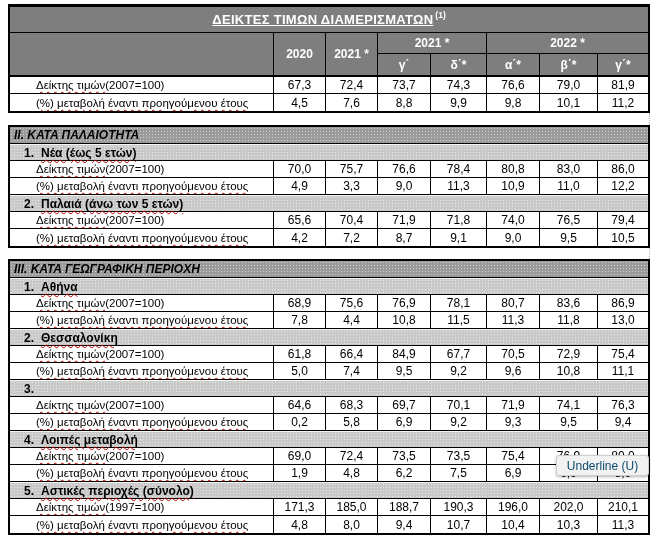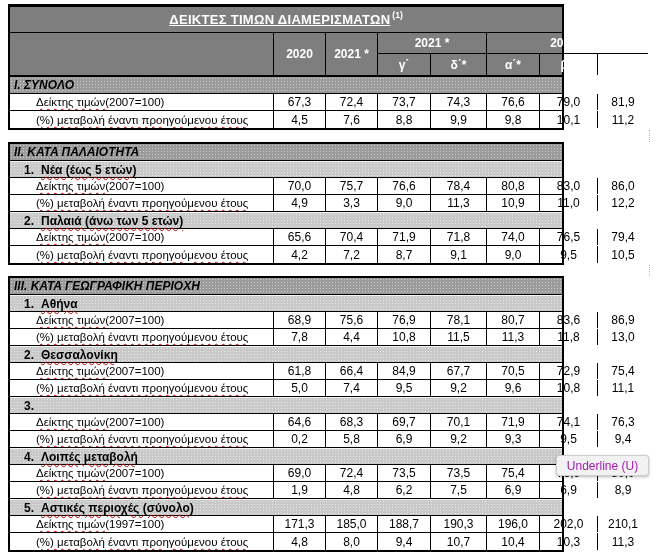--- a/index.html
+++ b/index.html
@@ -1,19 +1,19 @@
 <!DOCTYPE html>
 <html><head>
 <meta charset="utf-8">
 <style>
   html,body{margin:0;padding:0;background:#fff;}
   body{font-family:"Liberation Sans",sans-serif;}
   *{box-sizing:border-box;}
   .page{position:relative;width:660px;height:552px;background:#ffffff;overflow:hidden;}
-  .doc{position:absolute;left:8px;top:4px;width:556px;}
+  .doc{position:absolute;left:8px;top:4px;width:642px;}
 
   .block{border:2px solid #000;background:#fff;}
   .block1{border-top-width:3px;}
 
   
   .title-row{height:26px;background:#7e7e7e;color:#fff;display:flex;align-items:center;
              justify-content:center;font-weight:bold;font-size:13px;border-bottom:1px solid #000;}
   .title-row .ttl{text-decoration:underline;letter-spacing:.3px;}
   .title-row sup{font-size:8.5px;margin-left:2px;line-height:1;position:relative;top:-4px;}
 
@@ -54,21 +54,21 @@
   .wavy{text-decoration-line:underline;text-decoration-style:wavy;
         text-decoration-color:#c00000;text-decoration-thickness:1px;text-underline-offset:2px;}
 
   .gap{width:642px;border-right:1px dotted #b8b8b8;}
   .gap1{height:12px;} .gap2{height:11px;}
 
   
   .tooltip{position:absolute;left:556px;top:455px;width:93px;height:21px;z-index:9;
            background:#f2f2f2;border:1px solid #cdcdcd;border-radius:3px;
            box-shadow:0 1px 3px rgba(0,0,0,.28);display:flex;align-items:center;
-           justify-content:center;font-size:12px;color:#a21caf;}
+           justify-content:center;font-size:12px;color:#0c4a6e;}
 </style>
 </head>
 <body>
 
 <div class="page">
   <div class="doc">
 
     <div class="block block1">
       <div class="title-row">
         <span class="ttl">ΔΕΙΚΤΕΣ ΤΙΜΩΝ ΔΙΑΜΕΡΙΣΜΑΤΩΝ</span>
@@ -80,23 +80,20 @@
         <div class="hcell y2">2021 *</div>
         <div class="hcell g1">2021 *</div>
         <div class="hcell g2">2022 *</div>
         <div class="hcell q1">γ΄</div>
         <div class="hcell q2">δ΄*</div>
         <div class="hcell q3">α΄*</div>
         <div class="hcell q4">β΄*</div>
         <div class="hcell q5">γ΄*</div>
       </div>
       <div id="section-host-0">
-          <div class="secbar">
-            <span>I. ΣΥΝΟΛΟ</span>
-          </div>
           <div class="trow">
             <div class="cell label">
               <span class="wavy">Δείκτης τιμών</span>
               <span> (2007=100)</span>
             </div>
             <div class="cell num">67,3</div>
             <div class="cell num">72,4</div>
             <div class="cell num">73,7</div>
             <div class="cell num">74,3</div>
             <div class="cell num">76,6</div>

